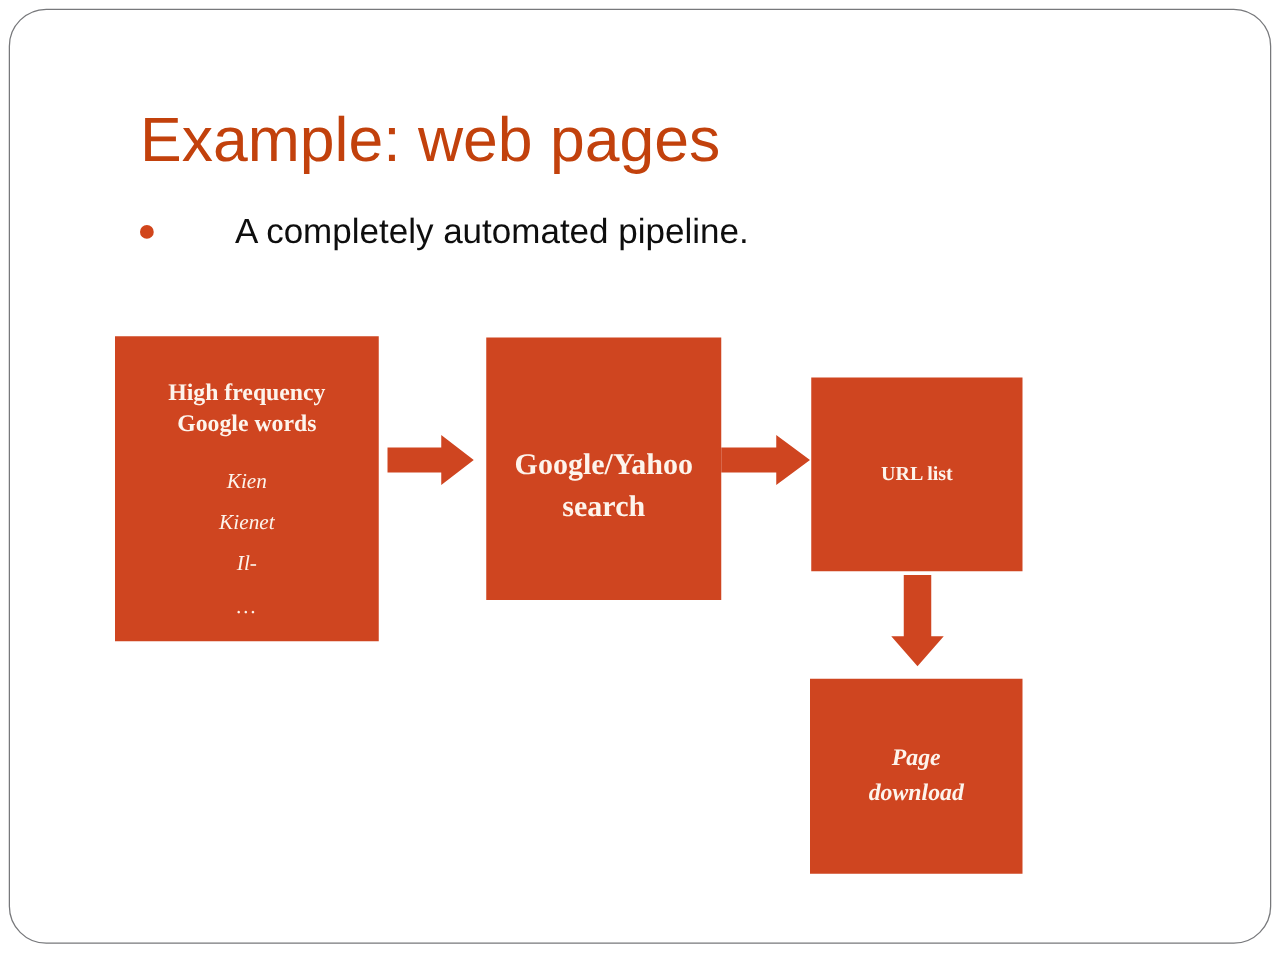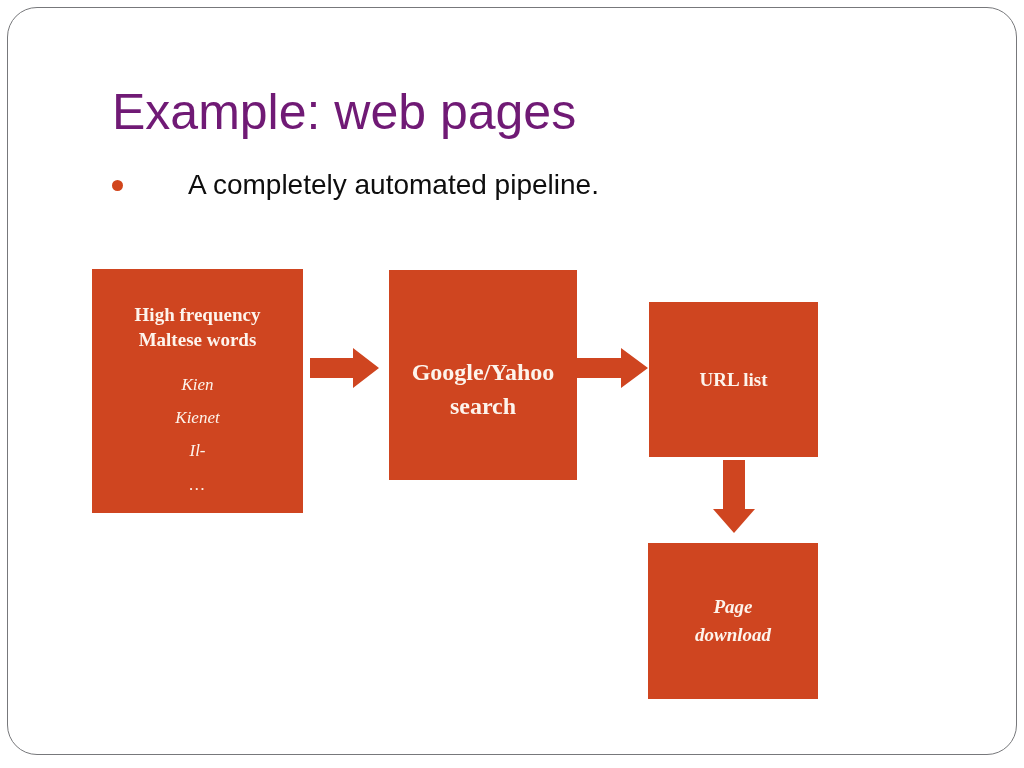--- a/index.html
+++ b/index.html
@@ -36,21 +36,21 @@
     background: #ffffff;
   }
 
   
   #page-title {
     position: absolute;
     left: 112px;
     top: 86px;
     font-size: 50px;
     font-weight: 400;
-    color: #701a75;
+    color: #c2410c;
     letter-spacing: 0px;
     line-height: 1.05;
     white-space: nowrap;
   }
   #bullet-row {
     position: absolute;
     left: 112px;
     top: 170px;
     display: flex;
     align-items: center;
@@ -142,21 +142,21 @@
 
   
   #node-urllist {
     left: 649px;
     top: 302px;
     width: 169px;
     height: 155px;
     justify-content: center;
   }
   #node-urllist .node-line {
-    font-size: 19px;
+    font-size: 16px;
     line-height: 1.35;
     text-align: right;
   }
 
   
   #node-download {
     left: 648px;
     top: 543px;
     width: 170px;
     height: 156px;
@@ -186,21 +186,21 @@
 
   <div id="bullet-row">
     <span id="bullet-dot"></span>
     <span id="bullet-text">A completely automated pipeline.</span>
   </div>
 
   <div id="diagram">
 
     <div class="node" id="node-keywords">
       <span class="node-line head">High frequency</span>
-      <span class="node-line head">Maltese  words</span>
+      <span class="node-line head">Google  words</span>
       <span class="node-line word first">Kien</span>
       <span class="node-line word">Kienet</span>
       <span class="node-line word">Il-</span>
       <span class="node-line ellipsis">…</span>
     </div>
 
     <div class="arrow" id="arrow-keywords-search">
       <svg width="74" height="48" viewBox="0 0 74 48">
         <polygon points="2,14 45,14 45,4 71,24 45,44 45,34 2,34" fill="#cf4520"></polygon>
       </svg>

